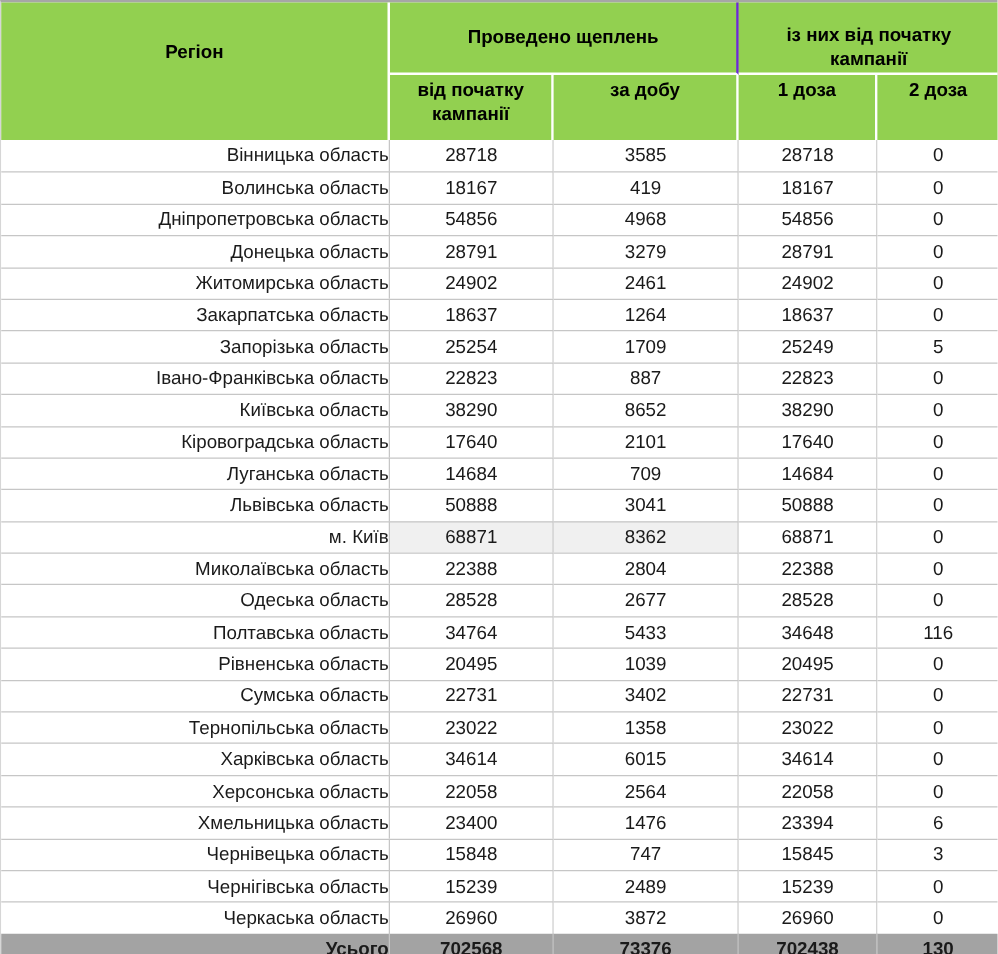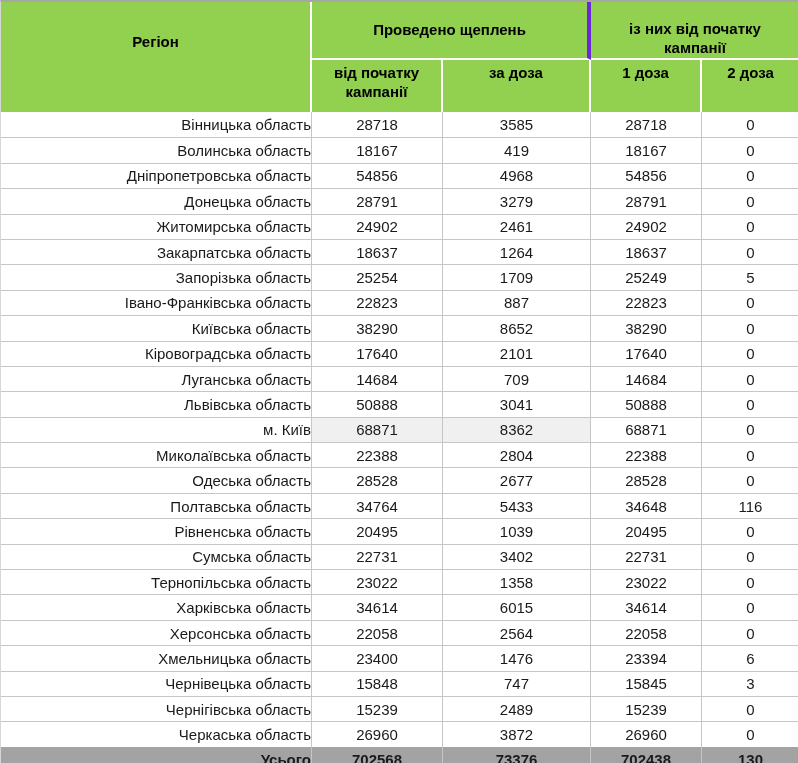--- a/index.html
+++ b/index.html
@@ -36,21 +36,21 @@
   th.h-region {
     height: 110px;
     border-right: 2px solid #ffffff;
     vertical-align: middle;
     padding-bottom: 30px;
   }
   th.h-group1, th.h-group2 {
     height: 41px;
     border-bottom: 2px solid #ffffff;
   }
-  th.h-group1 { border-right: 4px solid #6d28d9; }
+  th.h-group1 { border-right: 2px solid #6d28d9; }
   th.h-group2 span.wrap2 { display: inline-block; max-width: 160px; margin-top: 18px; }
   th.h-sub {
     height: 52px;
     vertical-align: top;
     padding-top: 4px;
   }
   th.h-sub.bdr { border-right: 2px solid #ffffff; margin-left: 36px; }
   th.h-sub span.wrapnarrow { display: inline-block; max-width: 105px; }
 
   tbody td {
@@ -91,21 +91,21 @@
     <col class="c-d2">
   </colgroup>
   <thead>
     <tr>
       <th class="h-region" rowspan="2">Регіон</th>
       <th class="h-group1" colspan="2">Проведено щеплень</th>
       <th class="h-group2" colspan="2"><span class="wrap2">із них від початку кампанії</span></th>
     </tr>
     <tr>
       <th class="h-sub bdr"><span class="wrapnarrow">від початку кампанії</span></th>
-      <th class="h-sub bdr">за доза</th>
+      <th class="h-sub bdr">за добу</th>
       <th class="h-sub bdr">1 доза</th>
       <th class="h-sub">2 доза</th>
     </tr>
   </thead>
   <tbody id="tbody">
       <tr>
         <td class="region vline">Вінницька область</td>
         <td class="vline">28718</td>
         <td class="vline">3585</td>
         <td class="vline">28718</td>

